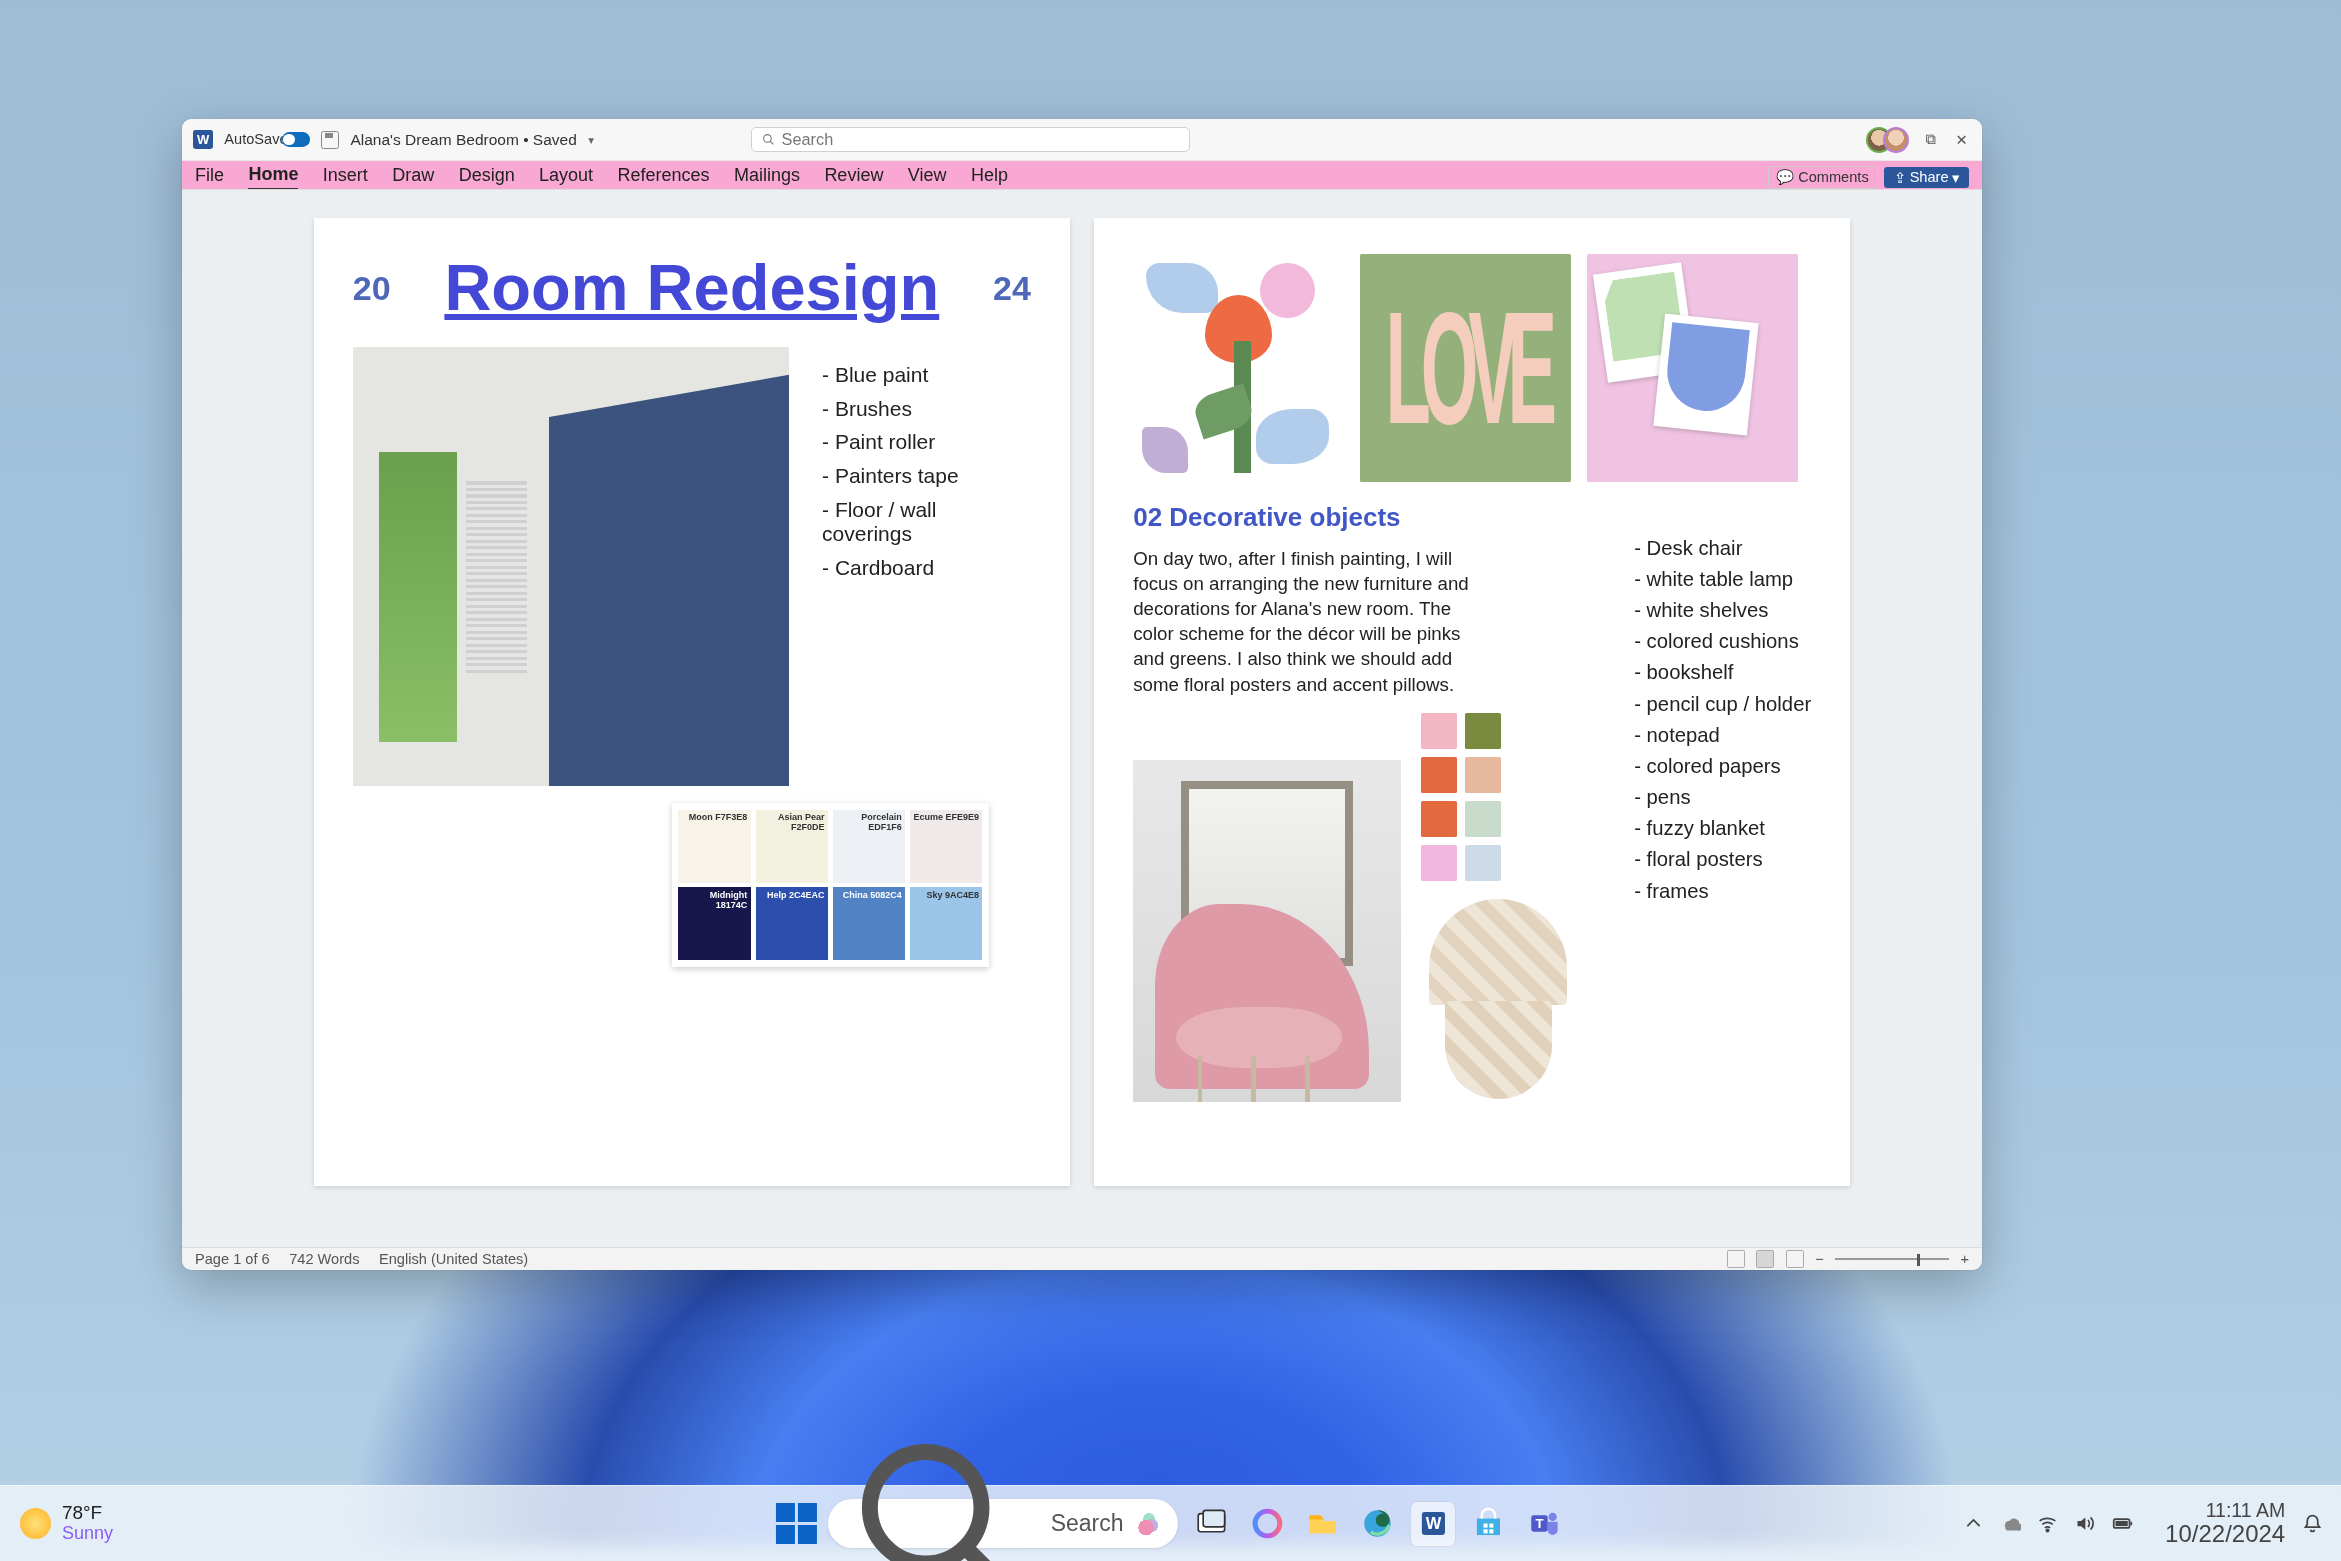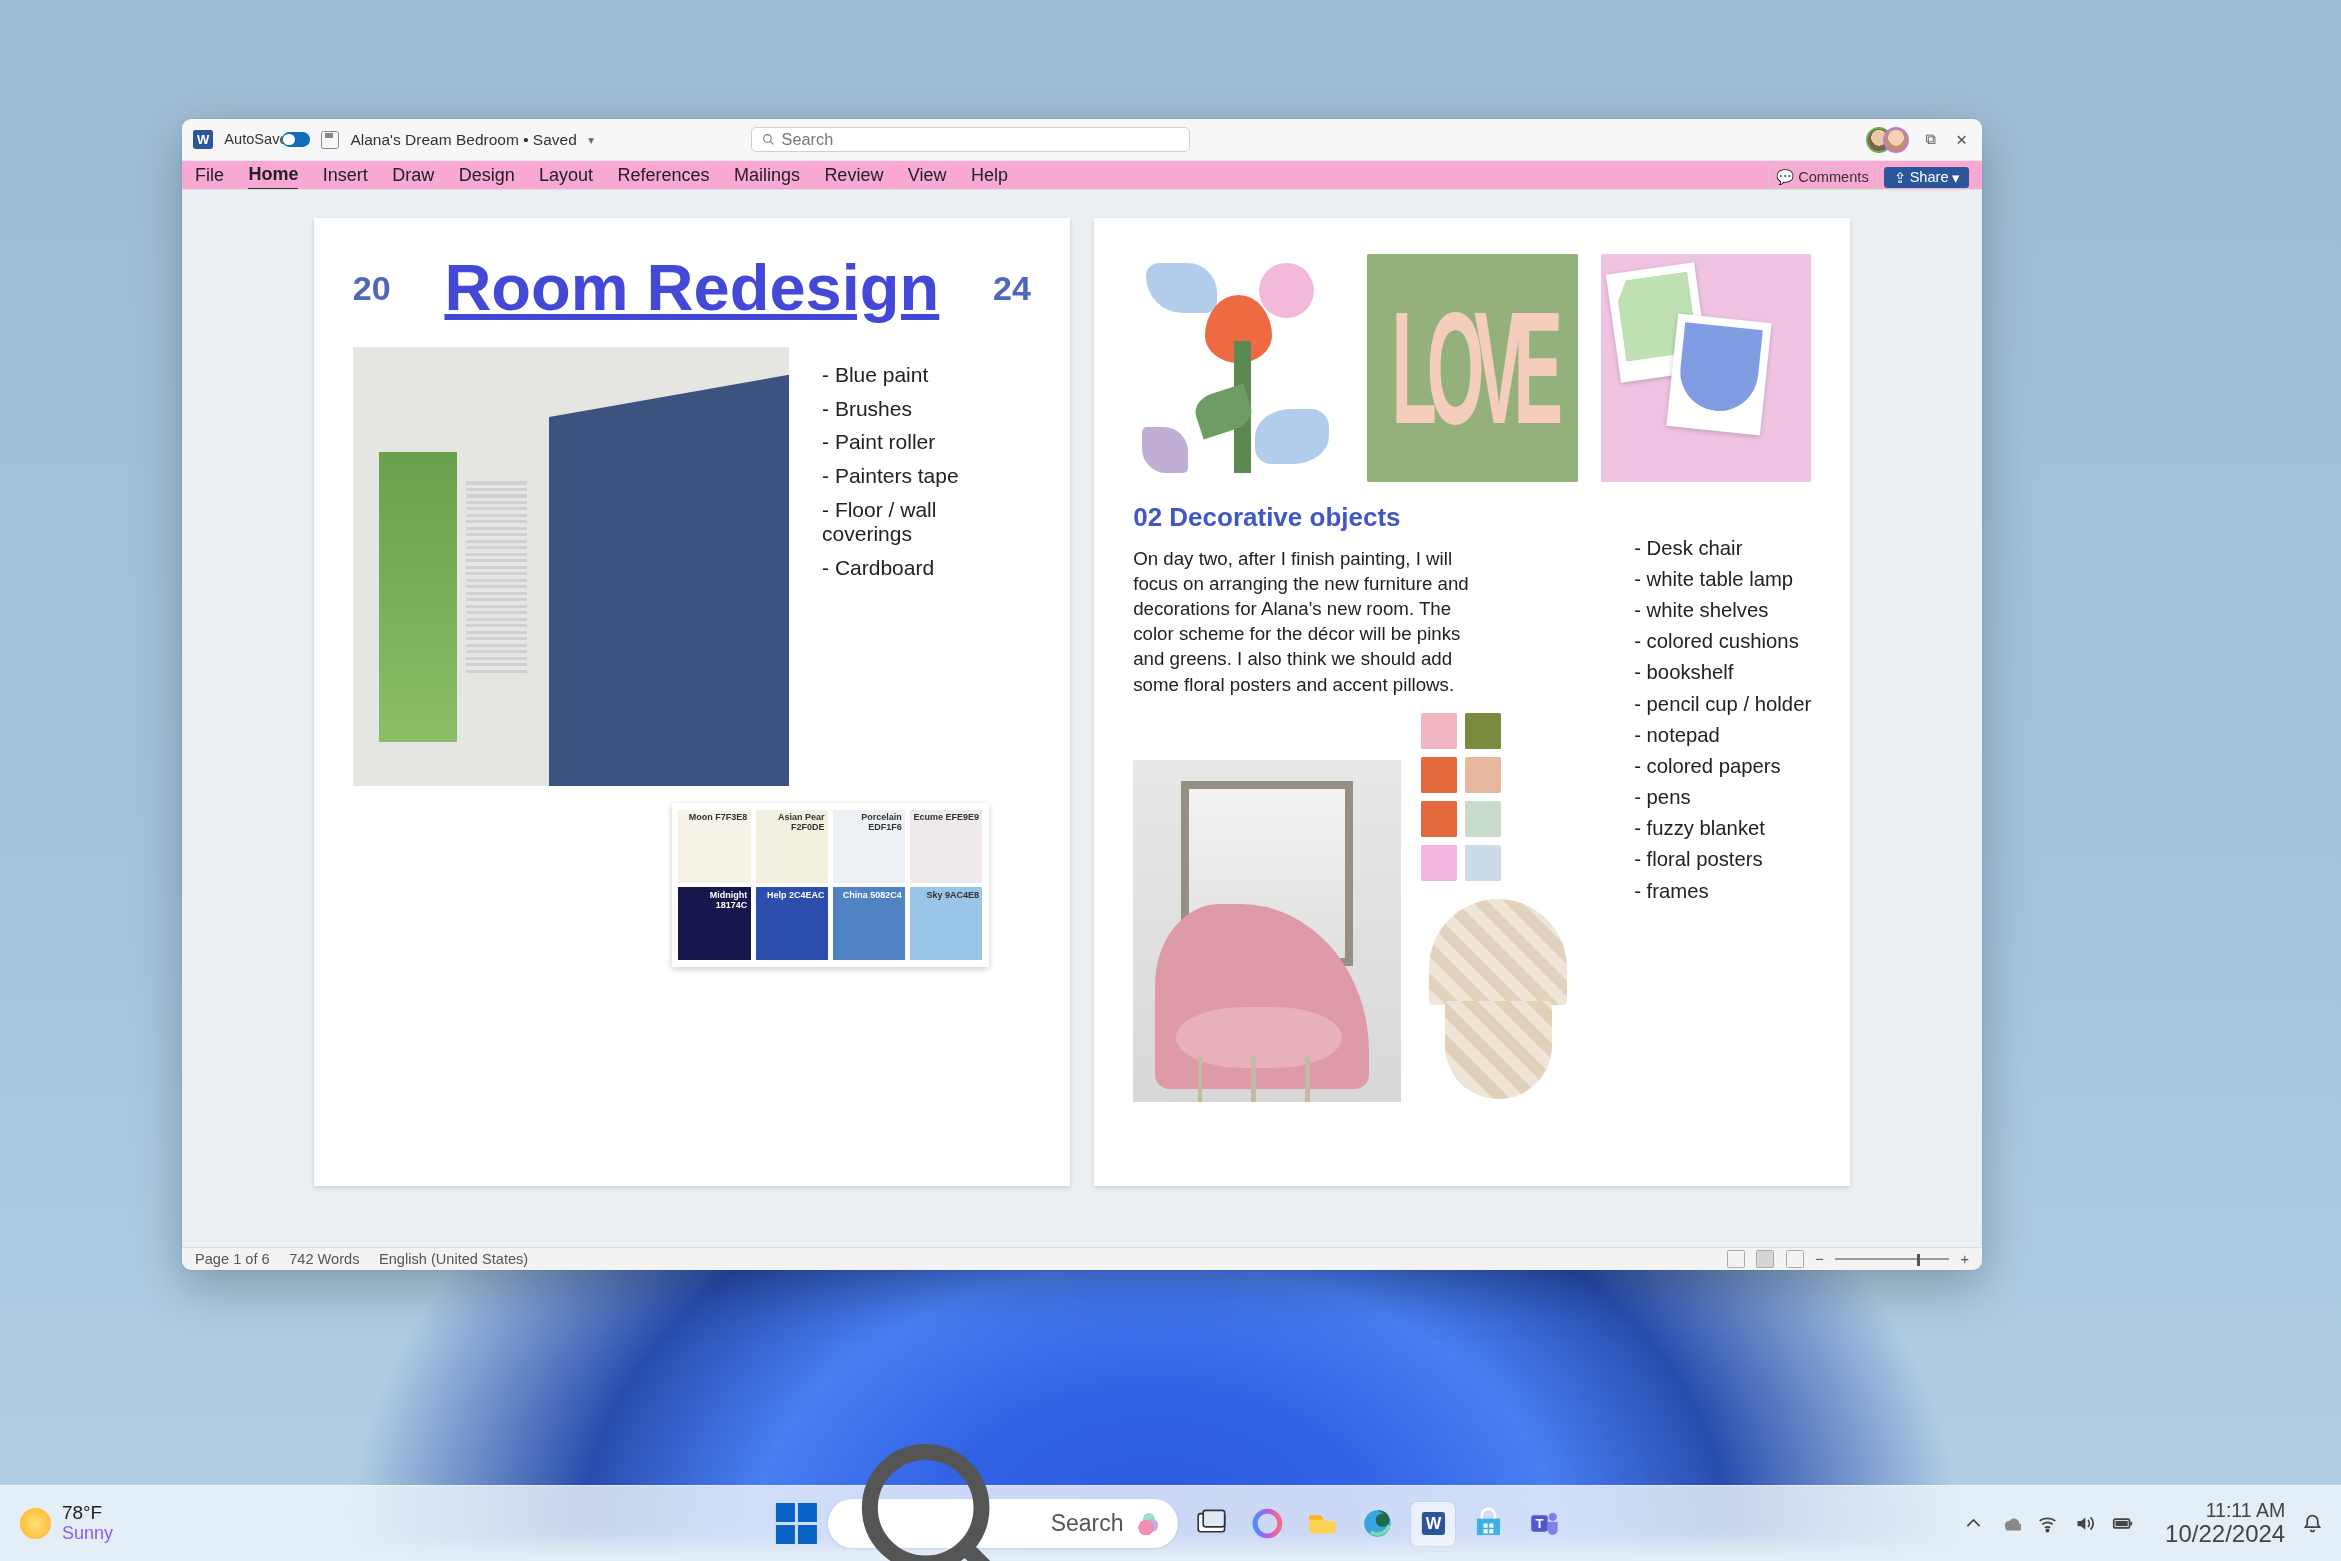--- a/index.html
+++ b/index.html
@@ -55,21 +55,21 @@
 .swatch { height:73px; position:relative; }
 .swatch span { position:absolute; top:3.3px; right:3.3px; font-size:9px; color:#333; font-weight:600; line-height:1.1; text-align:right; }
 .sw-dark span, .swatch.darktxt span{color:#fff;}
 .mat-list { list-style:none; margin-top:11.4px; }
 .mat-list li { font-size:21px; color:#222; padding:4.9px 0; }
 .mat-list li::before { content:"-  "; color:#222; }
 .h2 { font-size:26px; font-weight:700; color:#4257c6; margin-top:14.6px; }
 .para { font-size:18.7px; color:#222; line-height:1.35; margin-top:13px; max-width:415px; }
 
 
-.art-row { display:flex; gap:23px; margin-bottom:19.5px; }
+.art-row { display:flex; gap:16px; margin-bottom:19.5px; }
 .art { width:211px; height:228px; border-radius:1.6px; position:relative; }
 .art1 { background:#fff; }
 .art1 .petal { position:absolute; left:34%; top:18%; width:32%; height:30%; background:#ed6a42; border-radius:50% 50% 50% 50% / 60% 60% 40% 40%; }
 .art1 .stem { position:absolute; left:48%; top:38%; width:8%; height:58%; background:#5a8a51; }
 .art1 .leaf { position:absolute; left:30%; top:60%; width:26%; height:18%; background:#6f9b65; border-radius:40% 0 40% 0; transform:rotate(-18deg);}
 .art1 .blob1{position:absolute;left:6%;top:4%;width:34%;height:22%;background:#b2cdeb;border-radius:14.6px 33px 13px 41px;}
 .art1 .blob2{position:absolute;left:60%;top:4%;width:26%;height:24%;background:#f2b9db;border-radius:50%;}
 .art1 .blob3{position:absolute;left:58%;bottom:8%;width:35%;height:24%;background:#b2cdeb;border-radius:50% 18px 50% 16.3px;}
 .art1 .blob4{position:absolute;left:4%;bottom:4%;width:22%;height:20%;background:#c0aed5;border-radius:4.9px 24.4px 4.9px 24.4px;}
 .art2 { background:#94b17b; display:flex; align-items:center; justify-content:center; }

